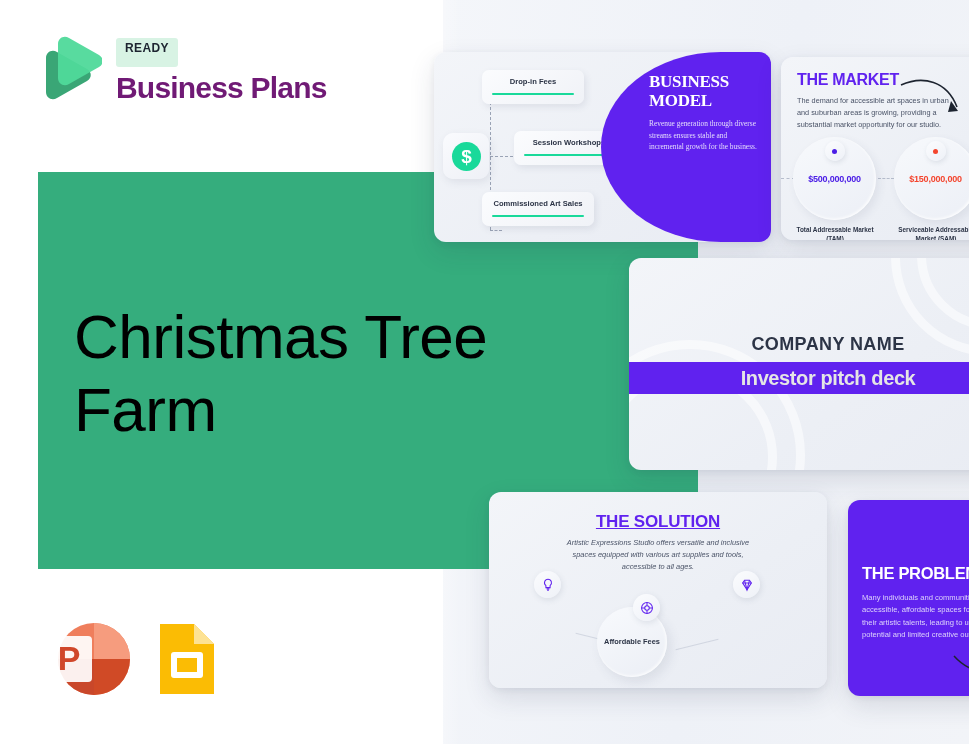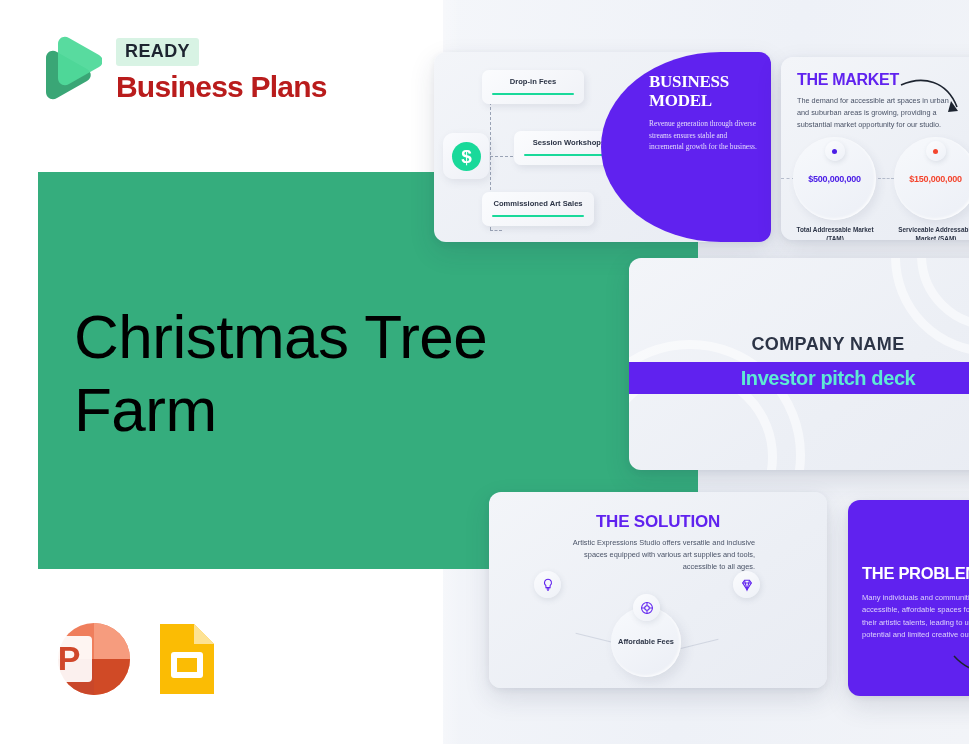--- a/index.html
+++ b/index.html
@@ -22,25 +22,25 @@
   }
 
   
   .logo-wrap { position: absolute; left: 40px; top: 36px; display: flex; align-items: center; gap: 14px; }
   .logo-mark { position: relative; width: 62px; height: 70px; }
   .logo-mark svg { display:block; }
   .logo-text { display: flex; flex-direction: column; gap: 4px; }
   .ready-badge {
     align-self: flex-start;
     background: #d8f3e4; color: #1d2430;
-    font-size: 18px; font-weight: 700; letter-spacing: .4px;
-    padding: 3px 9px 4px; border-radius: 3px;
+    font-size: 12px; font-weight: 700; letter-spacing: .4px;
+    padding: 3px 9px 12px; border-radius: 3px;
   }
   .brand-name {
-    font-size: 30px; font-weight: 700; color: #b91c1c; letter-spacing: -0.8px;
+    font-size: 30px; font-weight: 700; color: #701a75; letter-spacing: -0.8px;
     white-space: nowrap;
   }
 
   
   .hero {
     position: absolute; left: 38px; top: 172px; width: 660px; height: 397px;
     background: #35ad7d;
   }
   .hero-title {
     position: absolute; left: 36px; top: 128px;
@@ -119,35 +119,35 @@
   .mk-lbl { position:absolute; top: 168px; width: 92px; text-align:center; font-size:6.4px; font-weight:800; color:#2c3446; line-height:1.45; }
   .mk-l1 { left: 8px; } .mk-l2 { left: 109px; }
   .mk-dashline { position:absolute; top: 121px; border-top: 1px dashed #b6bdcc; }
 
   
   .s-cn { left: 629px; top: 258px; width: 398px; height: 212px; }
   .cn-rings { position:absolute; inset:0; overflow:hidden; }
   .cn-ring { position:absolute; border-radius:50%; border: 9px solid rgba(255,255,255,.55); }
   .cn-company { position:absolute; left: 0; right: 0; top: 76px; text-align:center; font-size: 18px; font-weight: 800; color:#2c3446; letter-spacing:.4px; }
   .cn-band { position:absolute; left: 0; right: 0; top: 104px; height: 32px; background:#6022ef; display:flex; align-items:center; justify-content:center; }
-  .cn-band span { color:#5eead4; font-size: 20px; font-weight: 800; letter-spacing:-.4px; }
+  .cn-band span { color:#e5e5e5; font-size: 20px; font-weight: 800; letter-spacing:-.4px; }
 
   
   .s-sol { left: 489px; top: 492px; width: 338px; height: 196px; }
-  .sol-title { position:absolute; left:0; right:0; top: 20px; text-align:center; color:#6022ef; font-size: 17px; font-weight: 800; letter-spacing:-.2px; }
-  .sol-desc { position:absolute; left: 72px; right: 72px; top: 45px; text-align:right; color:#4a5367; font-size: 7.4px; line-height:1.62; }
+  .sol-title { position:absolute; left:0; right:0; top: 20px; text-align:center; color:#6022ef; font-size: 17px; font-weight: 800; letter-spacing:-.2px;text-decoration:underline; }
+  .sol-desc { position:absolute; left: 72px; right: 72px; top: 45px; text-align:center; color:#4a5367; font-size: 7.4px; line-height:1.62;font-style:italic; }
   .sol-circ {
     position:absolute; border-radius:50%;
     background: linear-gradient(150deg,#f8fafd 0%,#ebeef5 100%);
     box-shadow: 4px 5px 12px rgba(60,70,100,.10), inset -1px -1px 3px rgba(255,255,255,.9);
     display:flex; align-items:center; justify-content:center; text-align:center;
   }
   .sol-circ span { font-size: 7.4px; font-weight: 800; color:#2c3446; line-height:1.5; }
   .sol-c1 { left: 23px; top: 92px; width: 70px; height: 70px; }
-  .sol-c2 { left: 122px; top: 115px; width: 70px; height: 70px; }
+  .sol-c2 { left: 108px; top: 115px; width: 70px; height: 70px; }
   .sol-c3 { left: 222px; top: 92px; width: 70px; height: 70px; }
   .sol-ico {
     position:absolute; width: 27px; height: 27px; border-radius:50%;
     background: linear-gradient(145deg,#fbfcfe,#eef1f7);
     box-shadow: 1px 2px 6px rgba(60,70,100,.12);
     display:flex; align-items:center; justify-content:center;
   }
   .sol-i1 { left: 45px; top: 79px; } .sol-i2 { left: 144px; top: 102px; } .sol-i3 { left: 244px; top: 79px; }
   .sol-link { position:absolute; border-top: 1.2px solid rgba(160,170,190,.35); }
 

